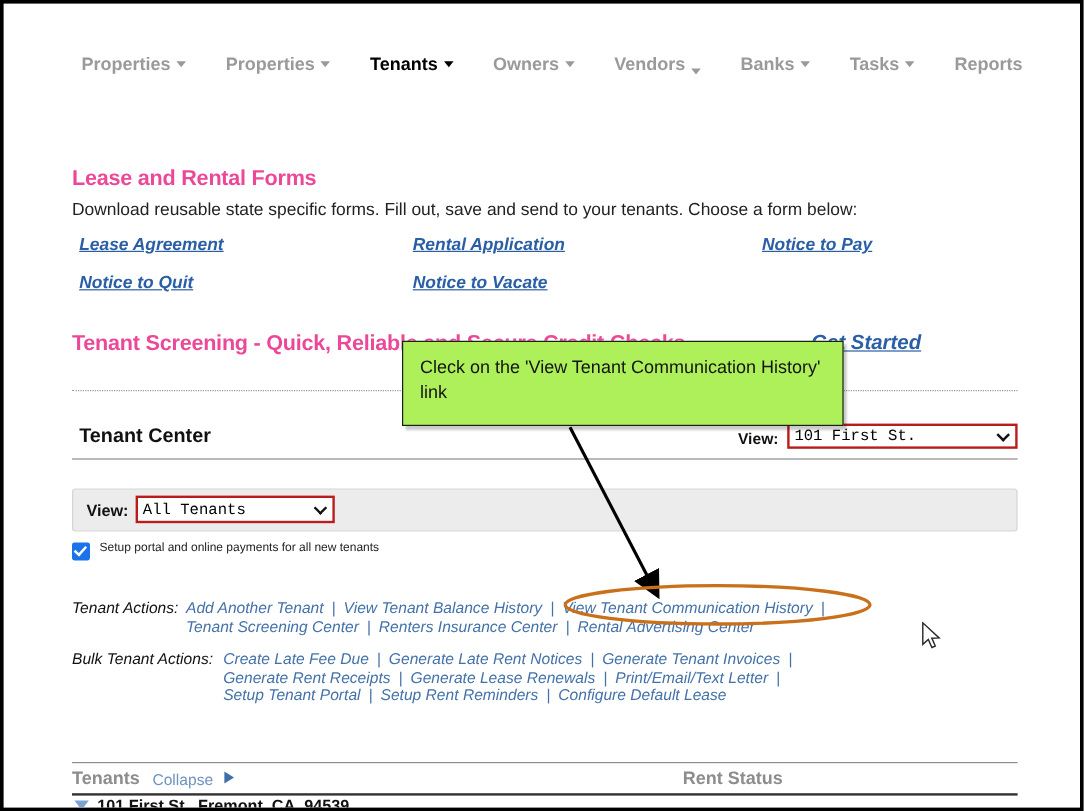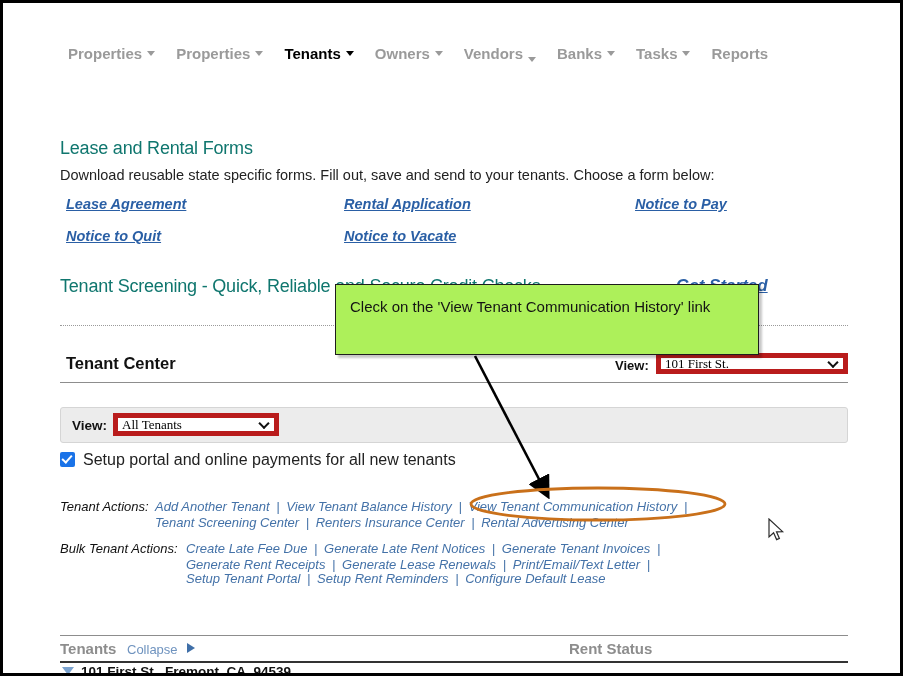--- a/index.html
+++ b/index.html
@@ -13,37 +13,37 @@
   }
   #page {
     position:absolute; left:0; top:0; width:903px; height:676px;
     border:3px solid #000; background:#fff; overflow:hidden;
   }
   #canvas { position:absolute; left:0; top:0; width:897px; height:670px; }
 
   
   .navbar {
     position:absolute; left:0; top:35px; width:797px; height:30px;
-    display:flex; align-items:center;
+    display:flex; align-items:center;gap:12px;
   }
   .nav-item {
     font-size:15px; color:#9a9a9a; font-weight:bold;
     display:flex; align-items:center; white-space:nowrap;
   }
   .nav-item.active { color:#000; }
   .nav-caret {
     display:inline-block; margin-left:5px;
     width:0;height:0;border-left:4px solid transparent;border-right:4px solid transparent;
     border-top:5px solid #9a9a9a;
   }
   .nav-item.active .nav-caret { border-top-color:#000; }
 
   
   .h-red {
-    position:absolute; font-size:18px; font-weight:normal; color:#0f766e;
+    position:absolute; font-size:18px; font-weight:bold; color:#ec4899;
     white-space:nowrap; letter-spacing:-0.2px;
   }
   .sub-text {
     position:absolute; font-size:14.5px; color:#222; white-space:nowrap;
   }
   .form-link {
     position:absolute; font-size:14.5px; color:#2a5fa5;
     font-style:italic; font-weight:bold; text-decoration:underline;
     white-space:nowrap; cursor:pointer;
   }
@@ -60,24 +60,24 @@
   .dark-sep  { position:absolute; border-top:2px solid #333; height:0; }
 
   .section-title {
     position:absolute; font-size:16.5px; font-weight:bold; color:#111;
     white-space:nowrap;
   }
 
   
   .view-label { position:absolute; font-size:13px; font-weight:bold; color:#111; }
   .sel {
-    position:absolute; background:#fff; border:5px solid #b91c1c;
+    position:absolute; background:#fff; border:2px solid #b91c1c;
     font-size:13px; color:#000; padding:1px 18px 1px 4px;
     display:flex; align-items:center; cursor:pointer;
-    font-family:Liberation Serif, serif;
+    font-family:Liberation Mono, monospace;
   }
   .sel .chev {
     position:absolute; right:6px; top:50%; width:8px; height:8px;
     border-right:2px solid #111; border-bottom:2px solid #111;
     transform:translateY(-70%) rotate(45deg);
   }
 
   
   .gray-panel {
     position:absolute; background:#ececec; border:1px solid #d5d5d5;
@@ -86,21 +86,21 @@
 
   .chk {
     position:absolute; width:15px; height:15px; background:#1a73e8;
     border-radius:2px; cursor:pointer;
   }
   .chk:after{
     content:""; position:absolute; left:4px; top:1px; width:4px; height:8px;
     border-right:2px solid #fff; border-bottom:2px solid #fff;
     transform:rotate(42deg);
   }
-  .chk-label { position:absolute; font-size:16px; color:#222; white-space:nowrap; }
+  .chk-label { position:absolute; font-size:10px; color:#222; white-space:nowrap; }
 
   
   .act-label {
     position:absolute; font-size:13px; font-style:italic; color:#111;
     white-space:nowrap;
   }
   .act-line {
     position:absolute; font-size:13px; font-style:italic;
     color:#4472a8; white-space:nowrap;
   }
@@ -269,21 +269,21 @@
     <div class="collapse-lnk" style="left:124px; top:639px;">Collapse</div>
     <div class="tri-right" style="left:184px; top:640px;"></div>
 
     <div class="col-head" style="left:566px; top:637px;">Rent Status</div>
 
     <div class="dark-sep" style="left:57px; top:658px; width:788px;"></div>
 
     <div class="tri-down" style="left:59px; top:664px;"></div>
     <div class="addr-row" style="left:78px; top:661px;">101 First St., Fremont, CA, 94539</div>
 
-    <div id="tooltip" style="left:332px; top:281px; width:424px; height:71px;">
+    <div id="tooltip" style="left:332px; top:281px; width:368px; height:71px;">
       <span>Cleck on the 'View Tenant Communication History' link</span>
     </div>
 
     <svg id="anno" viewBox="0 0 897 670">
       <defs>
         <marker id="arrowhead" markerWidth="9" markerHeight="9" refX="1" refY="4.5" orient="auto">
           <polygon points="0,0 9,4.5 0,9" fill="#000"></polygon>
         </marker>
       </defs>
       <line x1="472" y1="353" x2="537" y2="478" stroke="#000" stroke-width="2.6" marker-end="url(#arrowhead)"></line>

